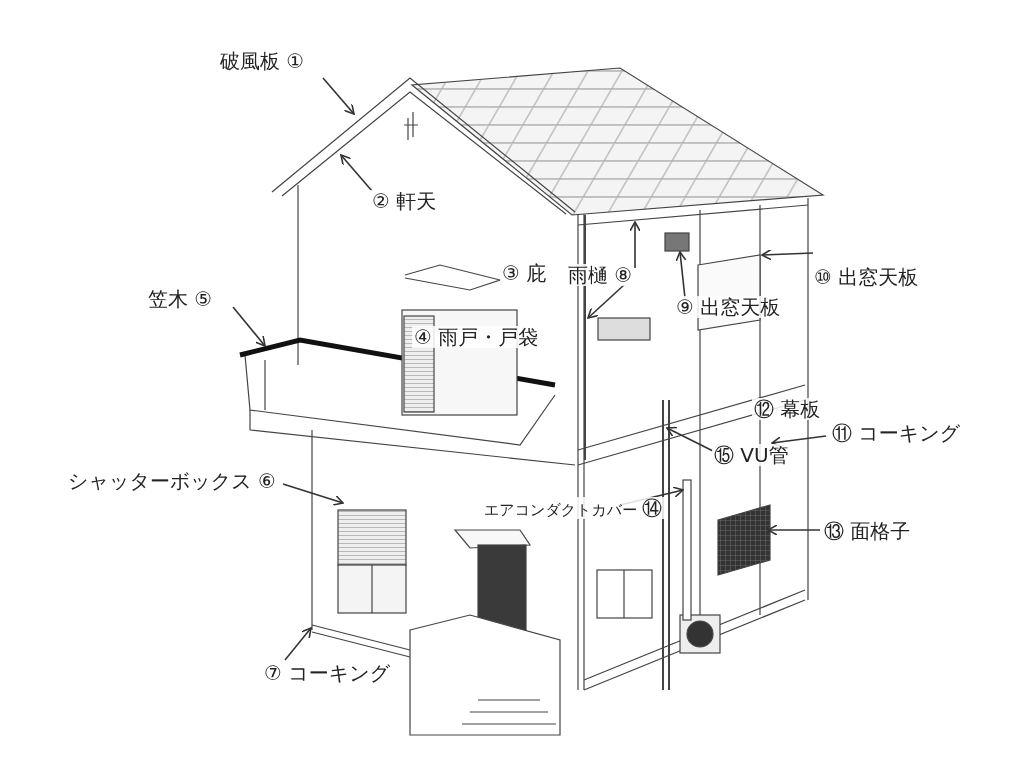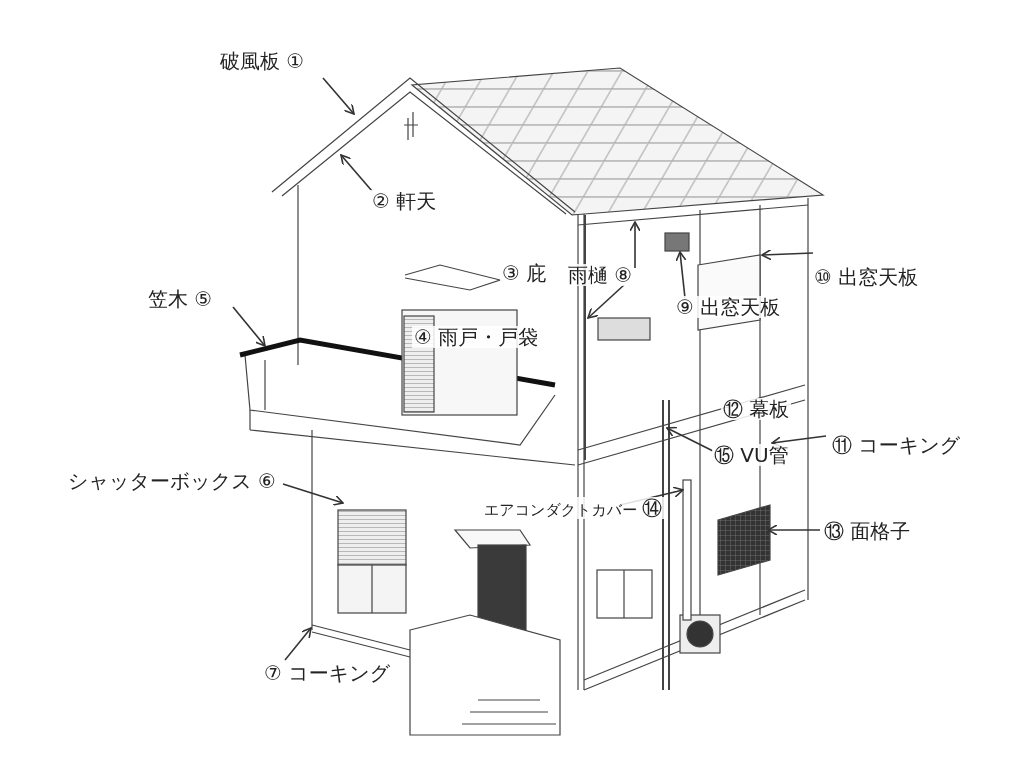--- a/index.html
+++ b/index.html
@@ -156,25 +156,25 @@
   <span class="num">⑧</span>
 </div>
 <div class="label" style="left:674px;top:296px;">
   <span class="num">⑨</span>
   <span>出窓天板</span>
 </div>
 <div class="label" style="left:812px;top:238px;margin-top:28px;">
   <span class="num">⑩</span>
   <span>出窓天板</span>
 </div>
-<div class="label" style="left:830px;top:422px;margin-top:12px;">
+<div class="label" style="left:830px;top:422px;">
   <span class="num">⑪</span>
   <span>コーキング</span>
 </div>
-<div class="label" style="left:721px;top:398px;">
+<div class="label" style="left:752px;top:398px;">
   <span class="num">⑫</span>
   <span>幕板</span>
 </div>
 <div class="label" style="left:822px;top:520px;text-align:right;">
   <span class="num">⑬</span>
   <span>面格子</span>
 </div>
 <div class="label small" style="left:482px;top:497px;">
   <span>エアコンダクトカバー</span>
   <span class="num">⑭</span>

